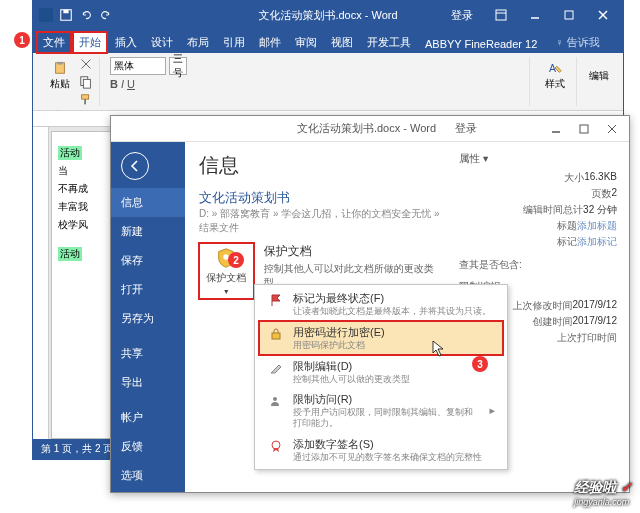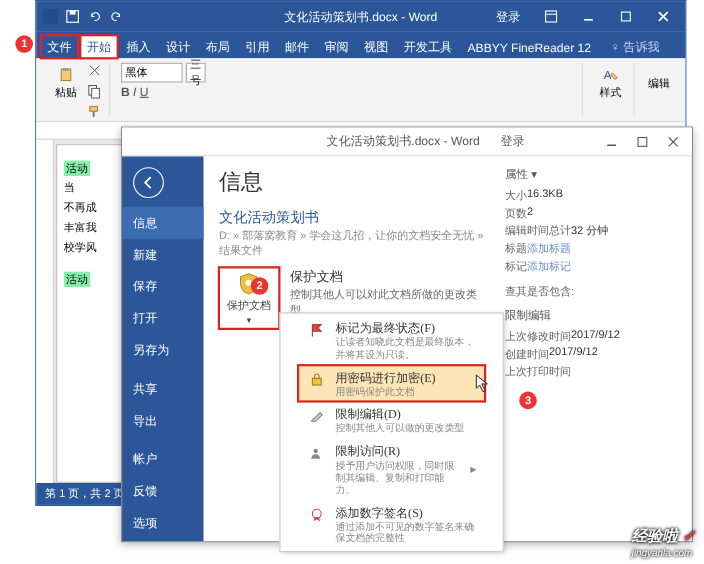--- a/index.html
+++ b/index.html
@@ -77,33 +77,32 @@
   .bs-main .doc-title { color: #2b579a; font-size: 13px; }
   .bs-main .path { font-size: 10px; color: #888; margin-bottom: 6px; }
 
   .protect-row { display: flex; gap: 10px; align-items: flex-start; margin-top: 8px; }
   .protect-btn { width: 56px; height: 56px; border: 1px solid #ccc; display: flex; flex-direction: column; align-items: center; justify-content: center; gap: 2px; font-size: 10px; color: #444; }
   .protect-btn .shield { width: 22px; height: 22px; }
   .protect-desc .h { font-size: 12px; color: #333; margin-bottom: 2px; }
   .protect-desc .d { font-size: 10px; color: #666; line-height: 1.35; }
 
   .menu {
-    position: absolute; left: 254px; top: 284px; width: 204px; background: #fff;
+    position: absolute; left: 254px; top: 284px; width: 254px; background: #fff;
     border: 1px solid #c6c6c6; box-shadow: 2px 2px 5px rgba(0,0,0,0.2); z-index: 30;
-    padding: 2px 16px;
-    font-family: Liberation Serif, serif;
+    padding: 2px 4px;
   }
   .menu .mi { display: flex; gap: 8px; padding: 4px 8px; align-items: flex-start; }
   .menu .mi .mic { width: 18px; height: 18px; flex-shrink: 0; display: flex; align-items: center; justify-content: center; color: #888; }
   .menu .mi .mtxt .t1 { font-size: 11px; color: #333; }
   .menu .mi .mtxt .t2 { font-size: 9px; color: #888; line-height: 1.2; }
   .menu .mi.hi { background: #fbe5b6; outline: 2px solid #d22; outline-offset: -1px; }
 
   .props .ph { font-size: 10.5px; color: #555; margin-bottom: 4px; }
-  .props .row { display: flex; justify-content: flex-start; font-size: 10px; padding: 1px 0; }
+  .props .row { display: flex; justify-content: flex-end; font-size: 10px; padding: 1px 0; }
   .props .row .k { color: #666; }
   .props .row .v { color: #333; }
   .props .row .v.add { color: #6a8fc4; }
   .props .sec { margin-top: 8px; }
   .cursor { position: absolute; width: 14px; height: 18px; z-index: 40; }
 
   .watermark { position: absolute; right: 8px; bottom: 6px; font-size: 14px; color: #fff; font-style: italic; font-weight: bold; text-shadow: 0 0 3px #000,0 0 3px #000; z-index: 60; }
   .watermark .chk { color: #e33; margin-left: 4px; }
 </style>
 </head>

